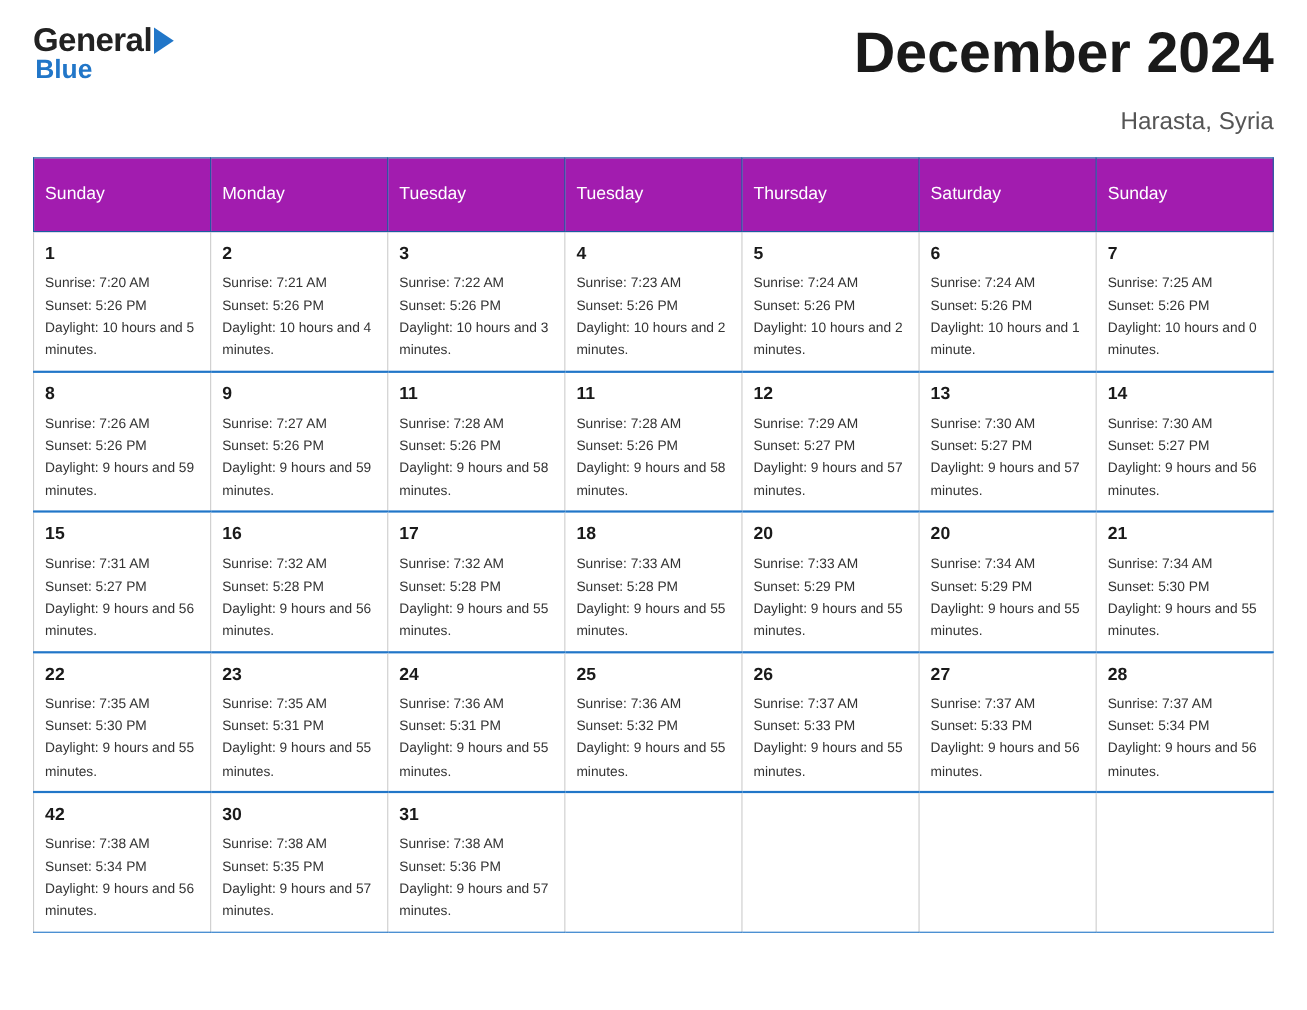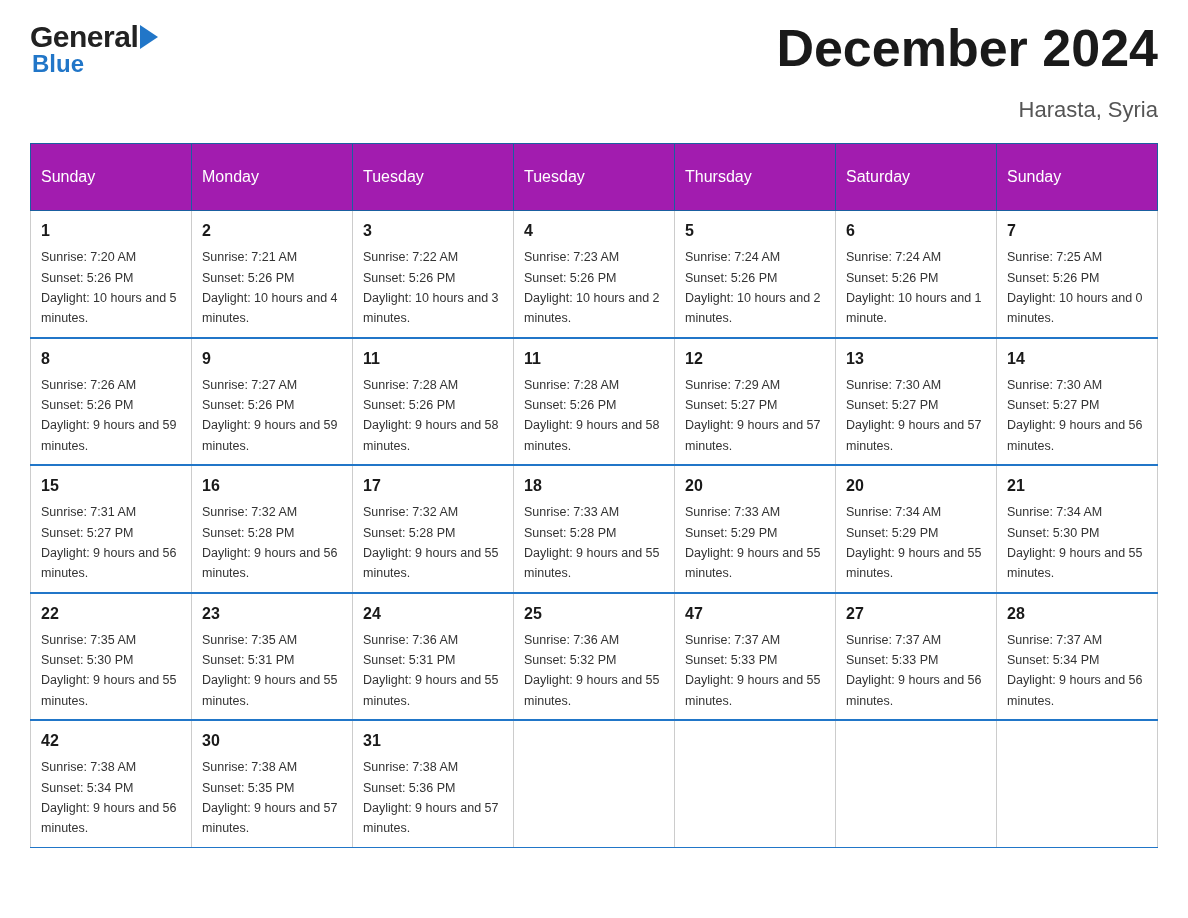--- a/index.html
+++ b/index.html
@@ -237,21 +237,21 @@
       </td>
         <td>
         <span class="day-number">24</span>
         <span class="day-info">Sunrise: 7:36 AM<br>Sunset: 5:31 PM<br>Daylight: 9 hours and 55 minutes.</span>
       </td>
         <td>
         <span class="day-number">25</span>
         <span class="day-info">Sunrise: 7:36 AM<br>Sunset: 5:32 PM<br>Daylight: 9 hours and 55 minutes.</span>
       </td>
         <td>
-        <span class="day-number">47</span>
+        <span class="day-number">26</span>
         <span class="day-info">Sunrise: 7:37 AM<br>Sunset: 5:33 PM<br>Daylight: 9 hours and 55 minutes.</span>
       </td>
         <td>
         <span class="day-number">27</span>
         <span class="day-info">Sunrise: 7:37 AM<br>Sunset: 5:33 PM<br>Daylight: 9 hours and 56 minutes.</span>
       </td>
         <td>
         <span class="day-number">28</span>
         <span class="day-info">Sunrise: 7:37 AM<br>Sunset: 5:34 PM<br>Daylight: 9 hours and 56 minutes.</span>
       </td>

